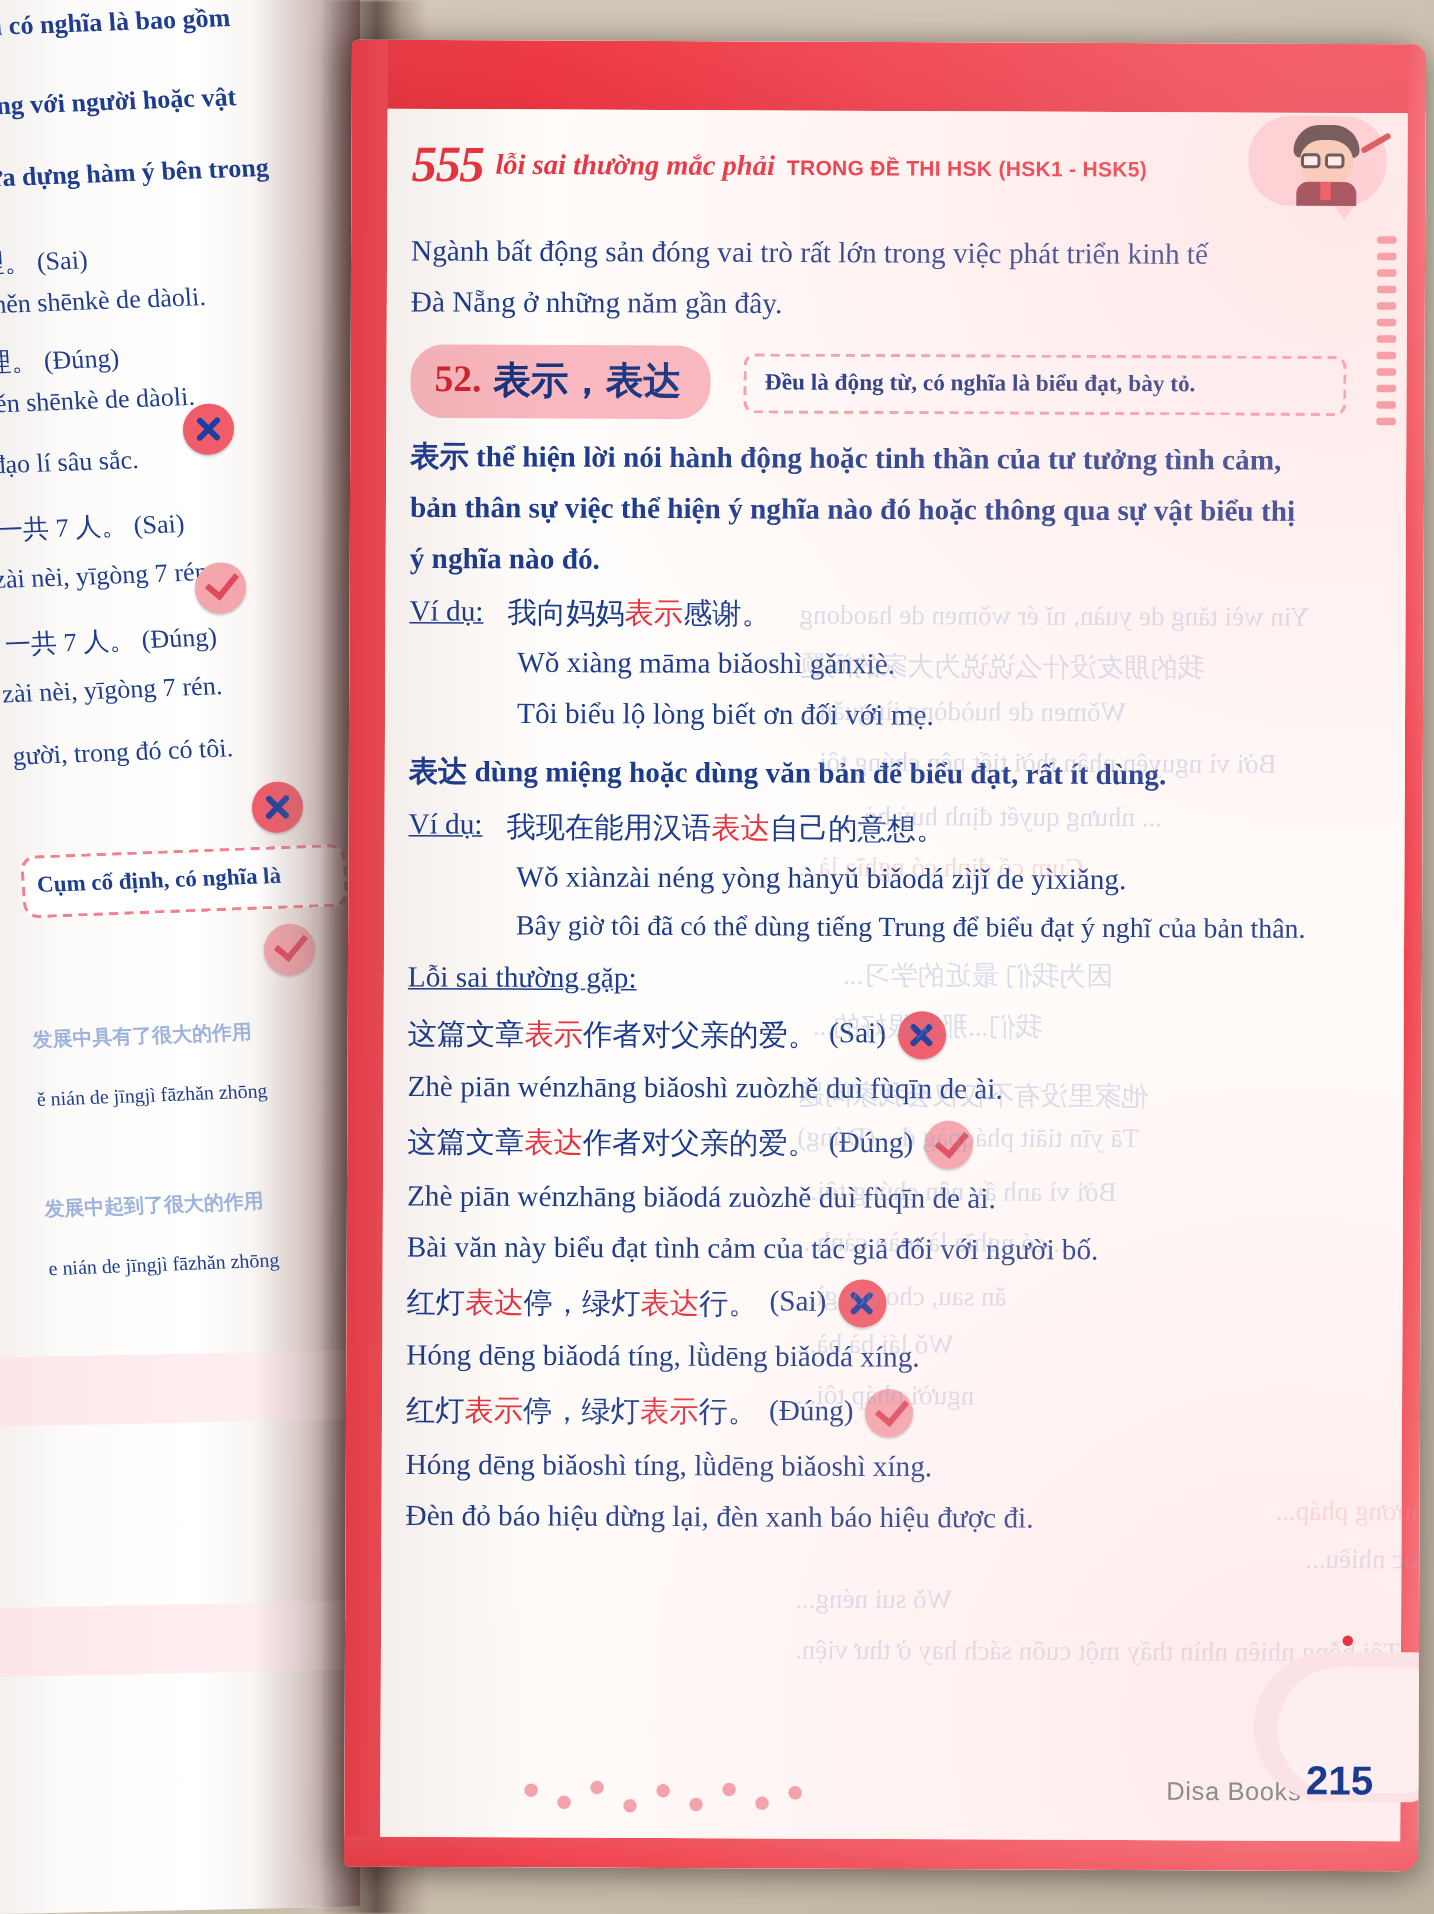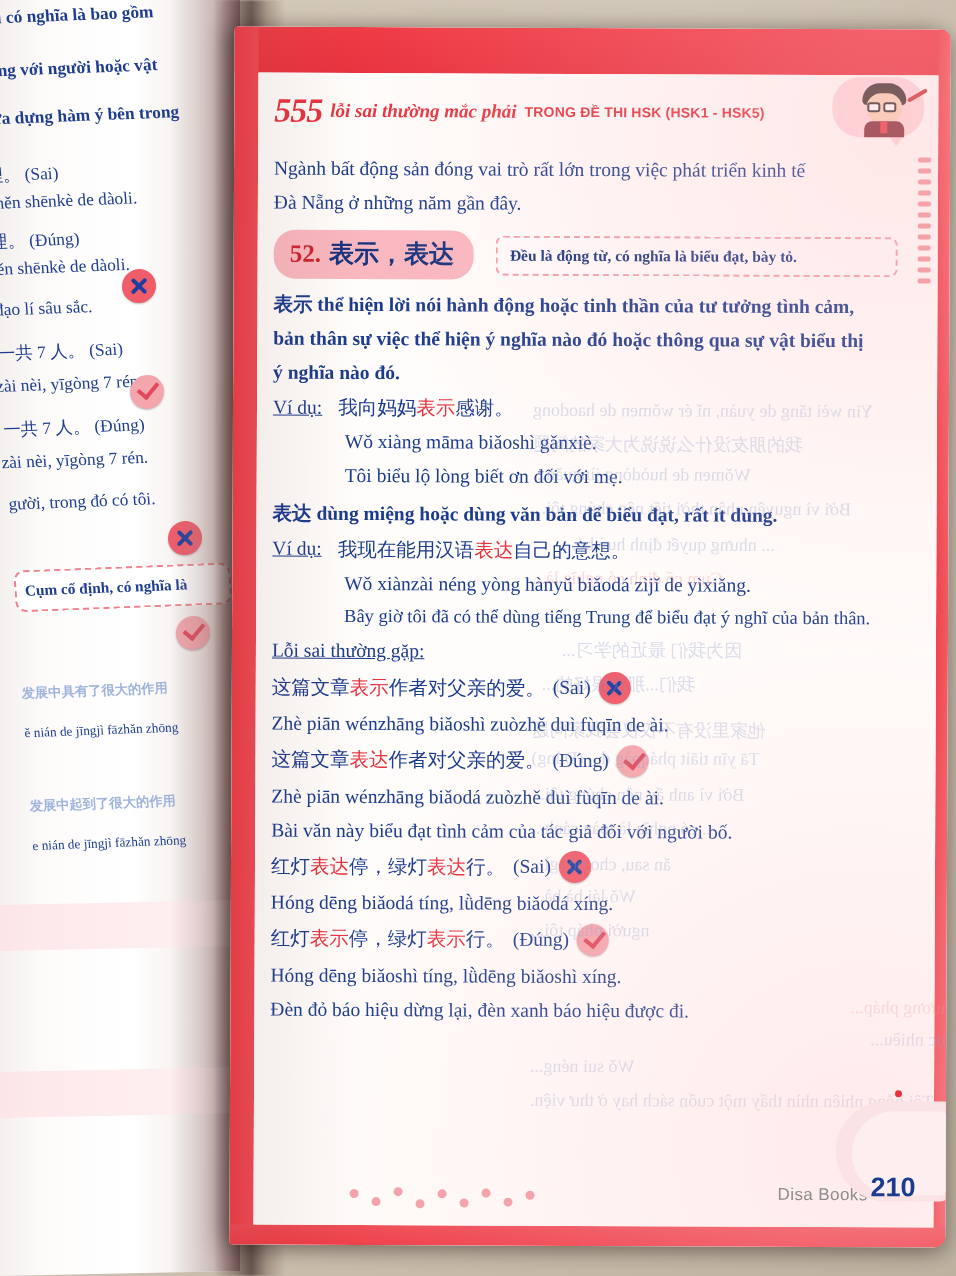--- a/index.html
+++ b/index.html
@@ -506,15 +506,15 @@
       <i style="left:110px;top:13px"></i>
     <i style="left:132px;top:3px"></i>
       <i style="left:154px;top:12px"></i>
       <i style="left:176px;top:5px"></i>
   </div>
   <div class="brand">Disa Books</div>
   <div class="page-no-wrap">
     <div class="blob"></div>
     <div class="blob2"></div>
   </div>
-  <div class="page-no">210</div>
+  <div class="page-no">215</div>
   <div class="dot-red"></div>
 </div>
 
 </body></html>

